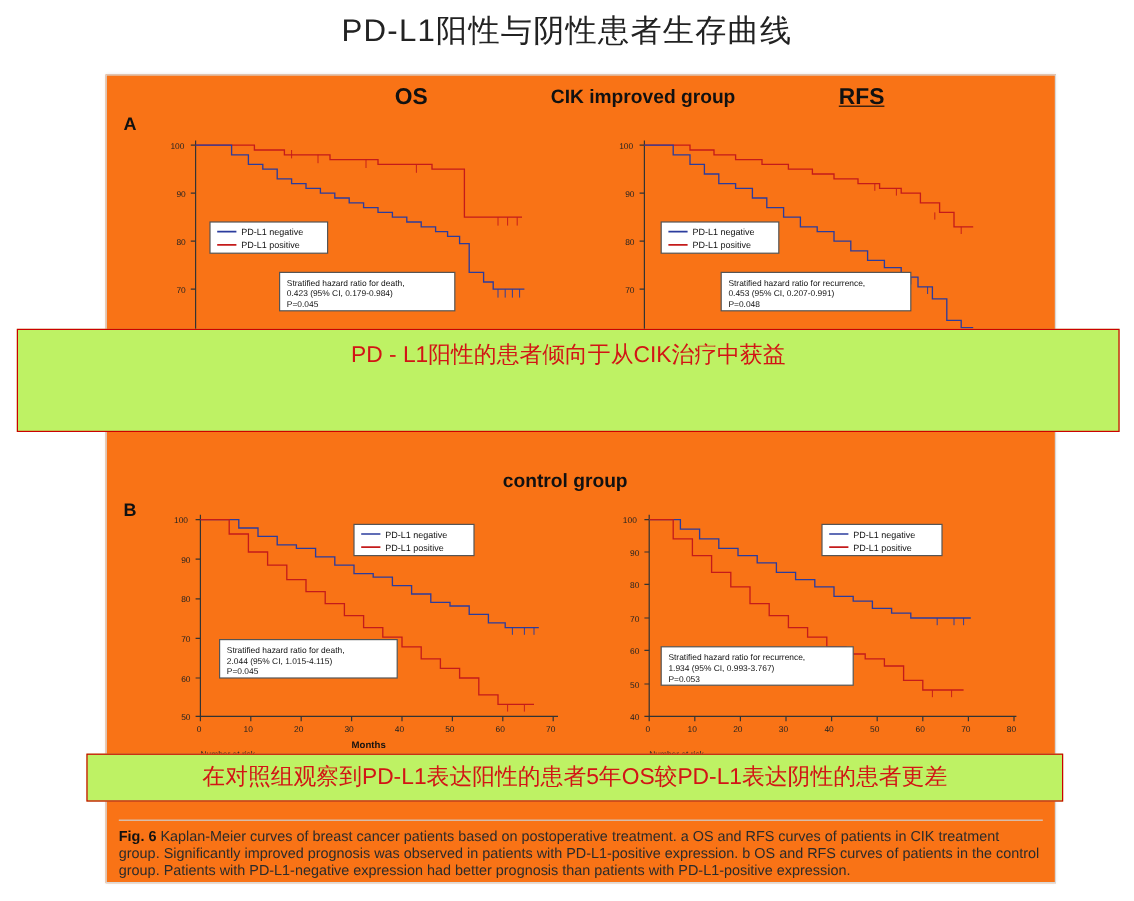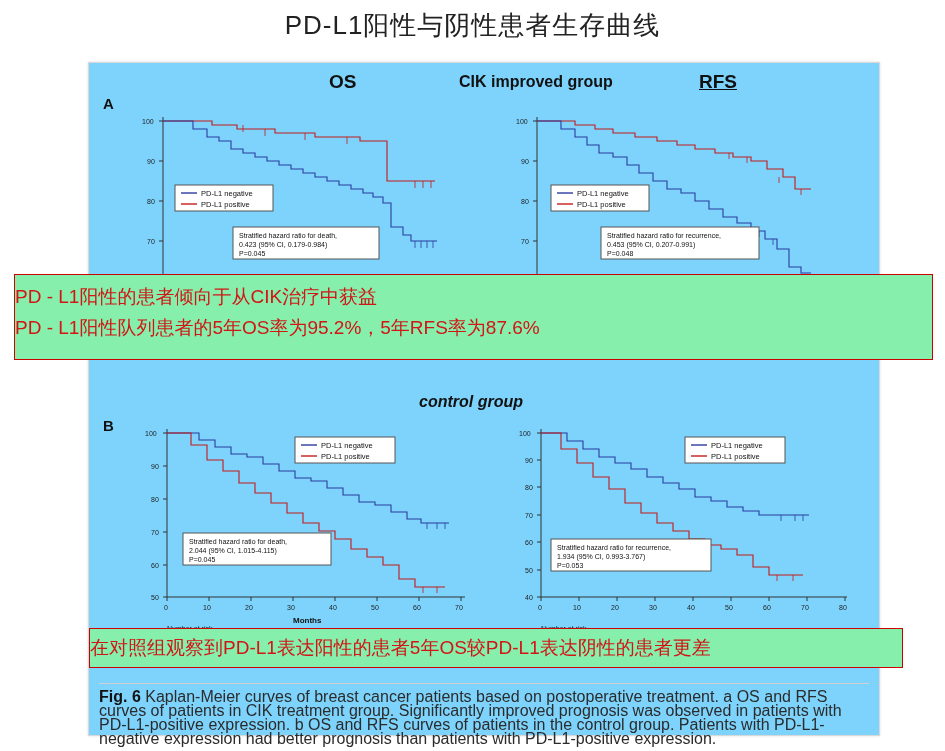--- a/index.html
+++ b/index.html
@@ -7,50 +7,50 @@
     width:945px;height:751px;background:#ffffff;
     font-family:"Liberation Sans", sans-serif;
     color:#111;overflow:hidden;position:relative;
   }
   .page-title{
     position:absolute;top:8px;left:0;width:945px;text-align:center;
     font-size:26px;color:#222;letter-spacing:1px;
   }
   .figure-card{
     position:absolute;left:88px;top:62px;width:790px;height:672px;
-    background:#7dd3fc;border:1px solid #d8d8d8;box-shadow:0 0 3px rgba(0,0,0,.12);
+    background:#f97316;border:1px solid #d8d8d8;box-shadow:0 0 3px rgba(0,0,0,.12);
   }
   
   .hdr{position:absolute;font-weight:bold;color:#111;}
   .hdr-os{left:240px;top:8px;font-size:19px;}
   .hdr-cik{left:370px;top:10px;font-size:16px;}
   .hdr-rfs{left:610px;top:8px;font-size:19px;text-decoration:underline;}
-  .hdr-ctrl{left:420px;top:328px;font-size:16px;font-weight:bold;font-style:italic;}
+  .hdr-ctrl{left:420px;top:328px;font-size:16px;font-weight:bold;}
   .panel-letter{position:absolute;font-weight:bold;font-size:15px;color:#111;}
 
   
   .plot{position:absolute;}
   .plot svg{display:block;}
 
   
   .note{
-    position:absolute;border:1px solid #c00;background:#86efac;
-    color:#d21515;
+    position:absolute;border:1px solid #c00;background:#bef264;
+    color:#d21515;text-align:center;
   }
   .note1{left:14px;top:274px;width:917px;height:78px;padding-top:6px;}
   .note1 div{font-size:19px;line-height:31px;}
-  .note2{left:89px;top:628px;width:812px;height:38px;line-height:38px;font-size:19px;}
+  .note2{left:72px;top:628px;width:812px;height:38px;line-height:38px;font-size:19px;}
 
   
   .risk{position:absolute;font-size:8px;color:#333;}
 
   
   .caption{
     position:absolute;left:98px;top:682px;width:770px;
-    font-size:16px;line-height:14px;color:#2b2b2b;
+    font-size:12px;line-height:14px;color:#2b2b2b;
     border-top:1px solid #cfcfcf;padding-top:6px;
   }
   .caption b{color:#111;}
   .divider{position:absolute;left:88px;top:352px;width:790px;height:1px;background:#e2e2e2;}
   .legend-box{fill:#ffffff;stroke:#555;stroke-width:1;}
   .stat-box{fill:#ffffff;stroke:#555;stroke-width:1;}
   .axis{stroke:#333;stroke-width:1;fill:none;}
   .tick-txt{font-family:"Liberation Sans",sans-serif;font-size:7px;fill:#222;}
   .axis-title{font-family:"Liberation Sans",sans-serif;font-size:8px;fill:#111;font-weight:bold;}
   .legend-txt{font-family:"Liberation Sans",sans-serif;font-size:7.5px;fill:#111;}
@@ -354,16 +354,15 @@
   </div>
 
   <div class="caption" style="left:10px;top:620px;width:770px;">
     <b>Fig. 6</b>
     <span>Kaplan-Meier curves of breast cancer patients based on postoperative treatment. a OS and RFS curves of patients in CIK treatment group. Significantly improved prognosis was observed in patients with PD-L1-positive expression. b OS and RFS curves of patients in the control group. Patients with PD-L1-negative expression had better prognosis than patients with PD-L1-positive expression.</span>
   </div>
 </div>
 
 <div class="note note1">
   <div>PD - L1阳性的患者倾向于从CIK治疗中获益</div>
-  <div>PD - L1阳性队列患者的5年OS率为95.2%，5年RFS率为87.6%</div>
 </div>
 
 <div class="note note2">在对照组观察到PD-L1表达阳性的患者5年OS较PD-L1表达阴性的患者更差</div>
 
 </body></html>

